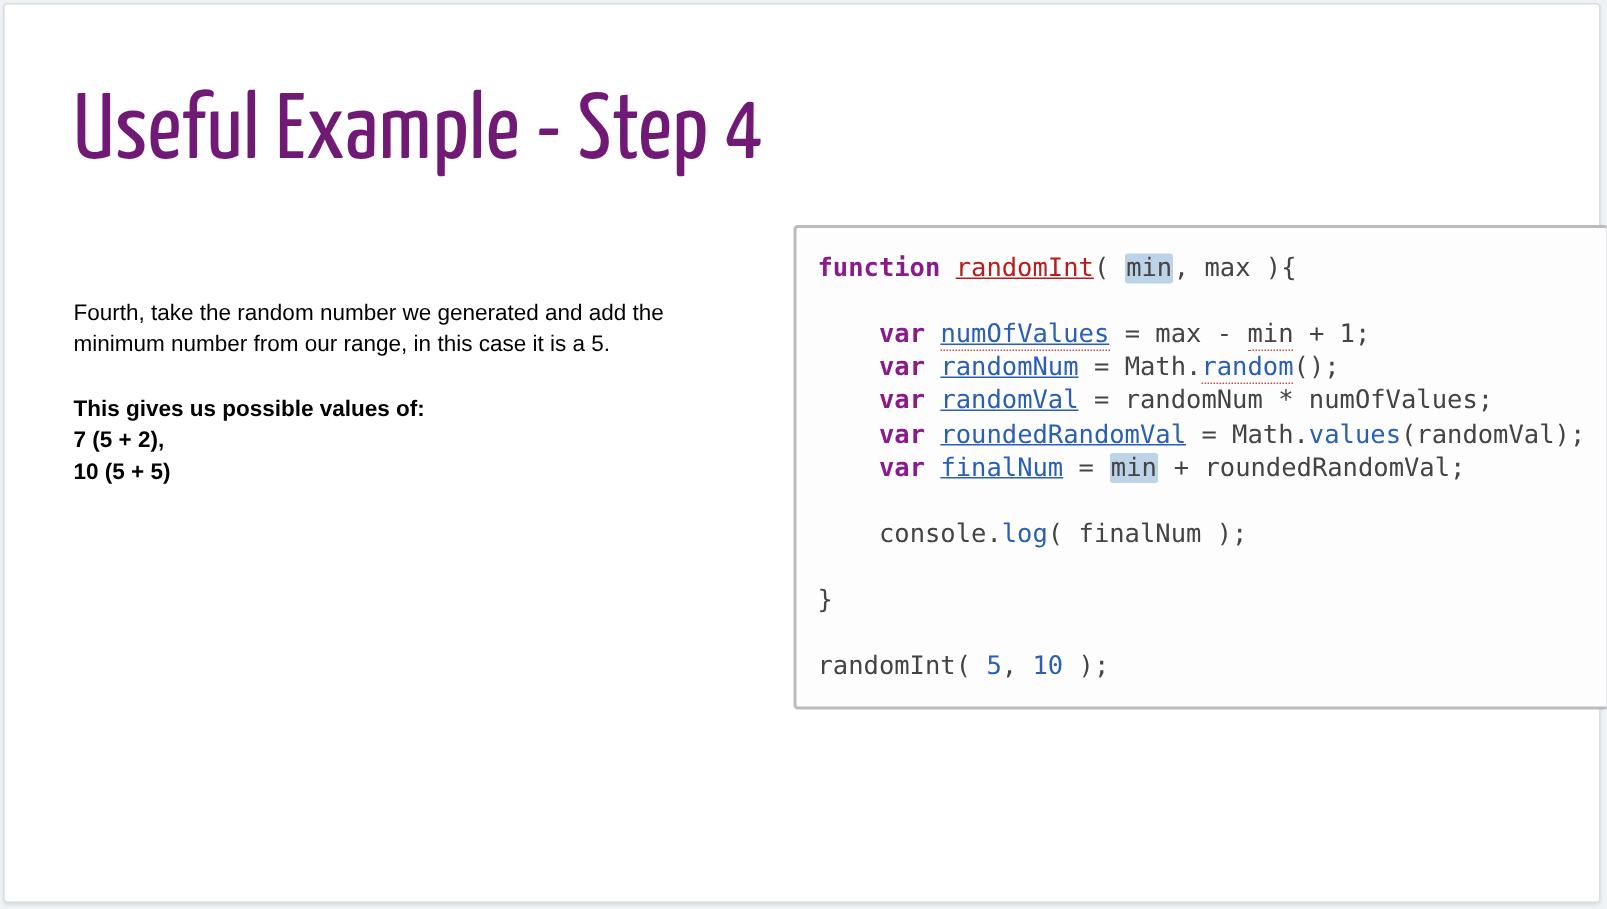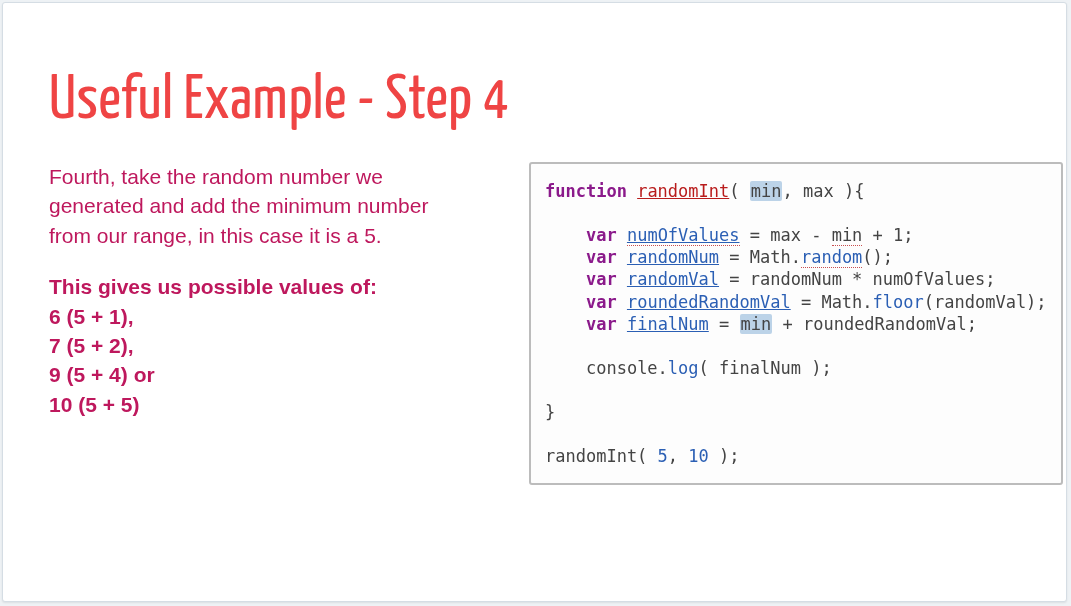--- a/index.html
+++ b/index.html
@@ -21,35 +21,36 @@
     border: 1px solid #d5dde4;
     border-radius: 3px;
     box-shadow: 0 1px 2px rgba(0,0,0,0.08);
     padding: 50px 46px 30px 46px;
   }
   .title {
     font-family: "Yanone Kaffeesatz", "Arial Narrow", Arial, sans-serif;
     font-size: 62px;
     font-weight: 400;
     letter-spacing: 0.5px;
-    margin: 16px 0 28px 0;
+    margin: 4px 0 28px 0;
     line-height: 1.05;
     font-stretch: condensed;
-    color: #ef4444;
+    color: #701a75;
   }
   .columns {
     display: flex;
     flex-direction: row;
     gap: 60px;
   }
   .left {
     flex: 0 0 420px;
-    font-size: 21px;
+    font-size: 15px;
     line-height: 1.4;
-    color: #be185d;
+    color: #000000;
+    margin-top: 48px;
   }
   .left p {
     margin: 0 0 22px 0;
   }
   .left .tight {
     margin: 0;
     font-weight: bold;
   }
   .code-box {
     flex: 1;
@@ -79,33 +80,31 @@
 <body>
 
 <div class="slide">
   <h1 class="title">Useful Example - Step 4</h1>
 
   <div class="columns">
 
     <div class="left">
       <p>Fourth, take the random number we generated and add the minimum number from our range, in this case it is a 5.</p>
       <p class="tight">This gives us possible values of:</p>
-      <p class="tight">6 (5 + 1),</p>
       <p class="tight">7 (5 + 2),</p>
-      <p class="tight">9 (5 + 4) or</p>
       <p class="tight">10 (5 + 5)</p>
     </div>
 
     <div class="code-box">
 <pre class="code"><span class="kw">function</span> <span class="fn">randomInt</span><span>( </span><span class="hl">min</span><span>, </span><span>max</span><span> ){</span>
 
     <span class="kw">var</span> <span class="var ul">numOfValues</span><span> = max - </span><span class="ul">min</span><span> + 1;</span>
     <span class="kw">var</span> <span class="var">randomNum</span><span> = Math.</span><span class="mth ul">random</span><span>();</span>
     <span class="kw">var</span> <span class="var">randomVal</span><span> = randomNum * numOfValues;</span>
-    <span class="kw">var</span> <span class="var">roundedRandomVal</span><span> = Math.</span><span class="mth">floor</span><span>(randomVal);</span>
+    <span class="kw">var</span> <span class="var">roundedRandomVal</span><span> = Math.</span><span class="mth">values</span><span>(randomVal);</span>
     <span class="kw">var</span> <span class="var">finalNum</span><span> = </span><span class="hl">min</span><span> + roundedRandomVal;</span>
 
     <span>console.</span><span class="mth">log</span><span>( finalNum );</span>
 
 <span>}</span>
 
 <span>randomInt( </span><span class="num">5</span><span>, </span><span class="num">10</span><span> );</span></pre>
     </div>
 
   </div>

